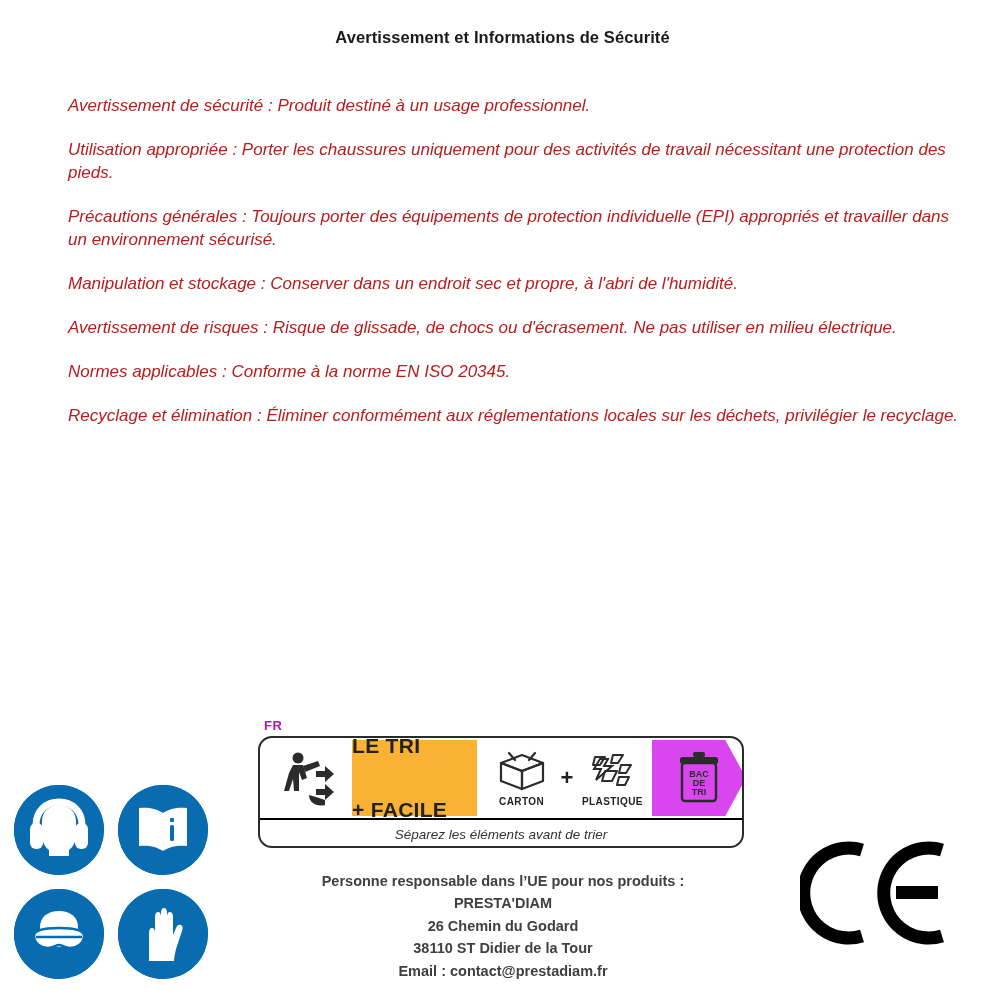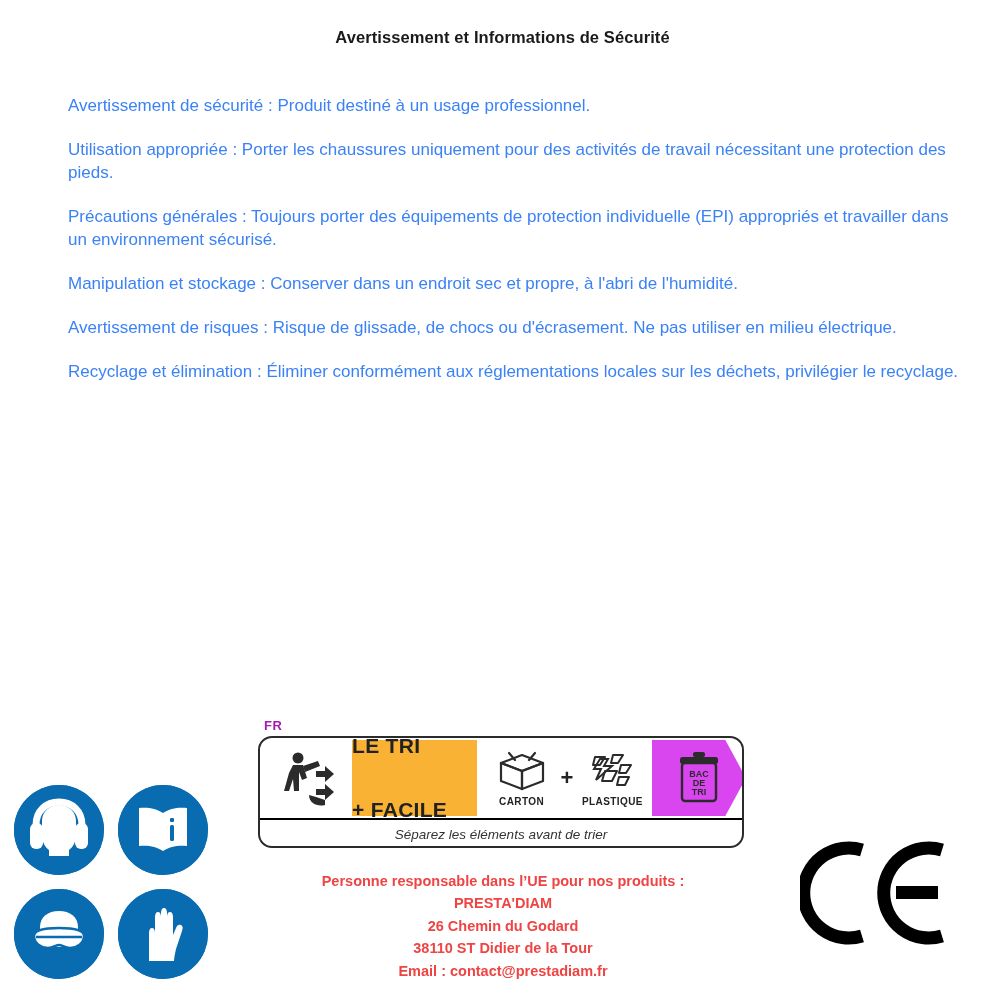--- a/index.html
+++ b/index.html
@@ -37,21 +37,22 @@
     position: absolute;
     top: 78px;
     left: 68px;
     width: 900px;
   }
 
   .para {
     font-size: 17px;
     line-height: 1.35;
     margin-bottom: 21px;
-    color: #3b82f6;
+    color: #b91c1c;
+    font-style: italic;
   }
   .para:last-child { margin-bottom: 0; }
 
   
   .picto-grid {
     position: absolute;
     left: 14px;
     top: 779px;
     width: 208px;
     height: 200px;
@@ -165,21 +166,21 @@
   
   .contact {
     position: absolute;
     left: 183px;
     top: 870px;
     width: 640px;
     text-align: center;
     font-size: 14.5px;
     font-weight: bold;
     line-height: 1.55;
-    color: #ef4444;
+    color: #404040;
   }
 
   
   .ce {
     position: absolute;
     left: 800px;
     top: 840px;
     width: 150px;
     height: 105px;
   }
@@ -191,20 +192,21 @@
 <div class="page">
 
   <div class="doc-title">Avertissement et Informations de Sécurité</div>
 
   <div class="body-block">
     <p class="para">Avertissement de sécurité : Produit destiné à un usage professionnel.</p>
     <p class="para">Utilisation appropriée : Porter les chaussures uniquement pour des activités de travail nécessitant une protection des pieds.</p>
     <p class="para">Précautions générales : Toujours porter des équipements de protection individuelle (EPI) appropriés et travailler dans un environnement sécurisé.</p>
     <p class="para">Manipulation et stockage : Conserver dans un endroit sec et propre, à l'abri de l'humidité.</p>
     <p class="para">Avertissement de risques : Risque de glissade, de chocs ou d'écrasement. Ne pas utiliser en milieu électrique.</p>
+    <p class="para">Normes applicables : Conforme à la norme EN ISO 20345.</p>
     <p class="para">Recyclage et élimination : Éliminer conformément aux réglementations locales sur les déchets, privilégier le recyclage.</p>
   </div>
 
   <div class="picto-grid">
 
     <div class="picto p1">
       <svg viewBox="0 0 90 90">
         <circle cx="45" cy="45" r="45" fill="#0a6cb0"></circle>
 
         <path d="M45 20c-10 0-17 7-17 16v14c0 7 3 12 7 15v6h20v-6c4-3 7-8 7-15V36c0-9-7-16-17-16z" fill="#ffffff"></path>

